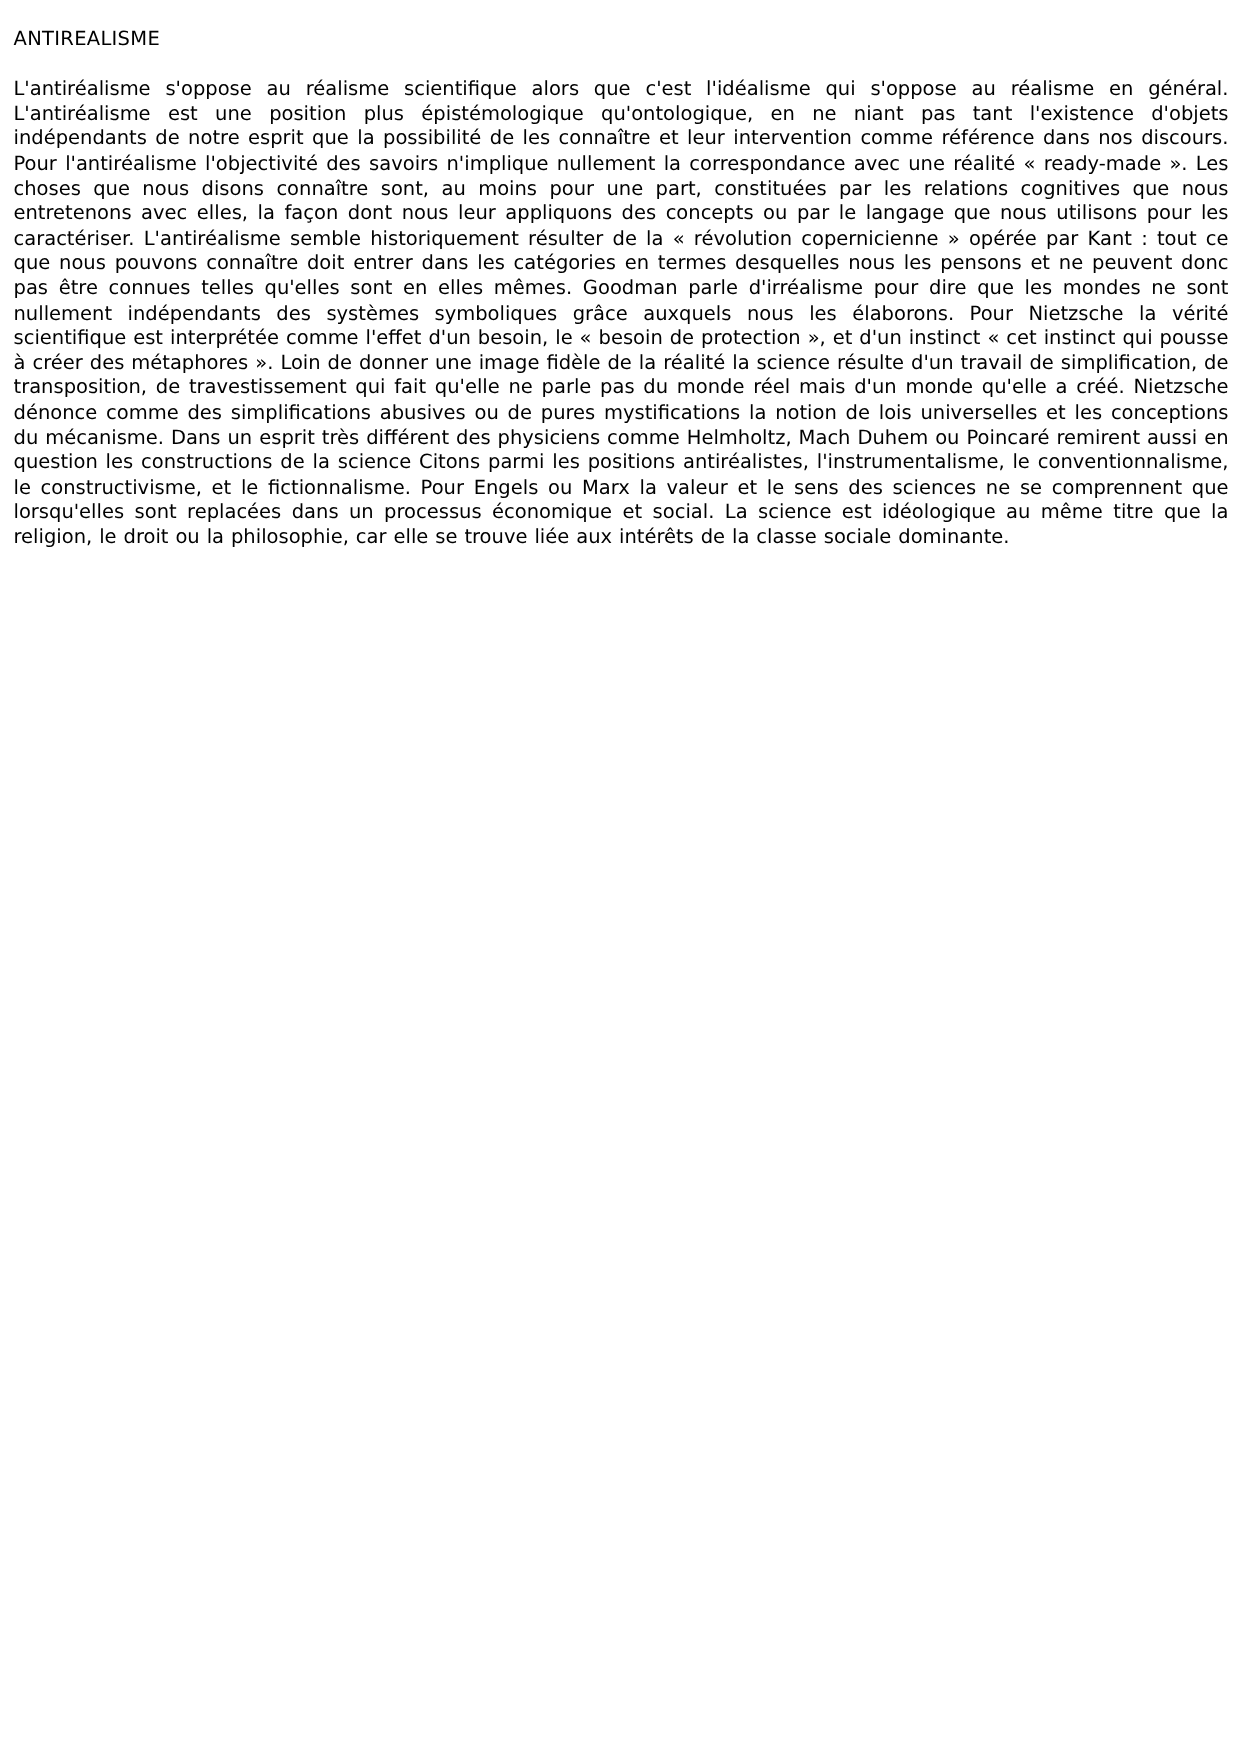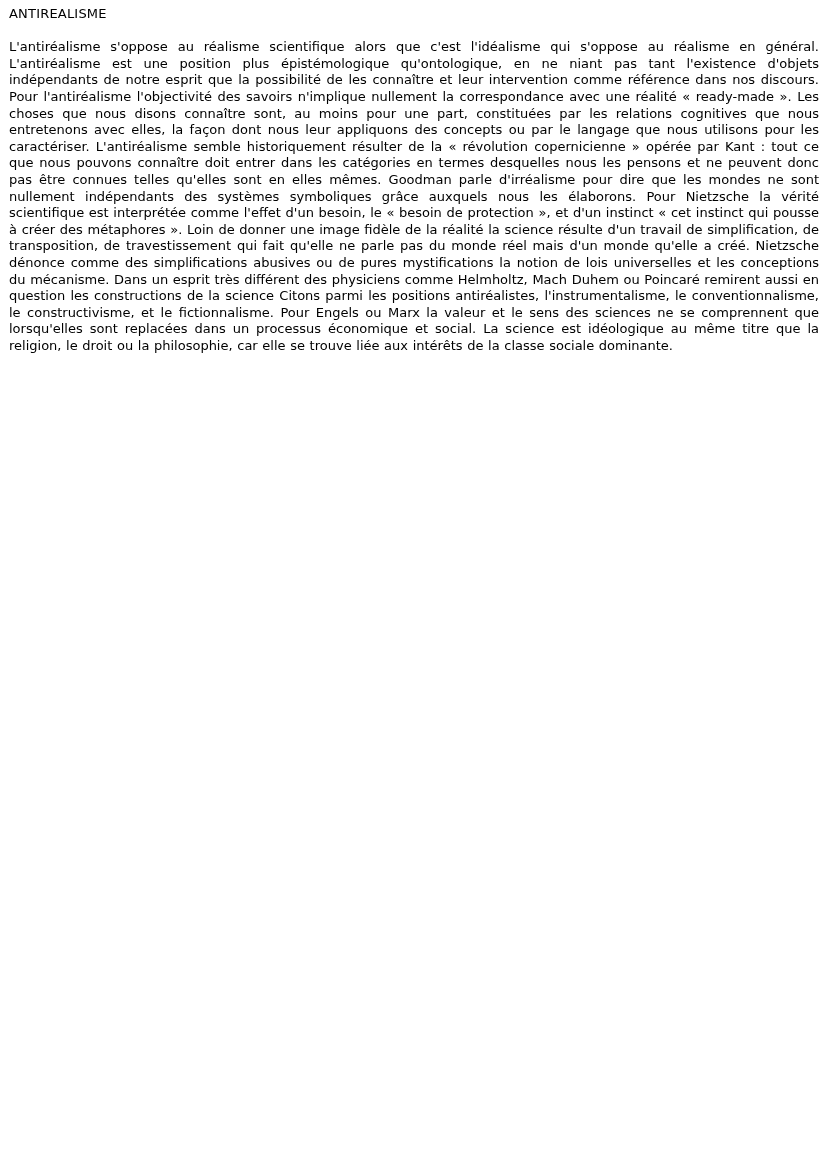--- a/index.html
+++ b/index.html
@@ -6,21 +6,21 @@
     margin: 0;
     padding: 0;
     background: #ffffff;
   }
   .page {
     position: relative;
     width: 828px;
     height: 1170px;
     background: #ffffff;
     box-sizing: border-box;
-    padding: 0 9px 0 9px;
+    padding: 13px 9px 0 9px;
     font-family: "DejaVu Sans", "Liberation Sans", sans-serif;
     color: #000000;
     overflow: hidden;
   }
   .doc-title {
     font-size: 13px;
     font-weight: normal;
     line-height: 16.6px;
     margin: 6px 0 0 0;
     letter-spacing: 0.2px;

